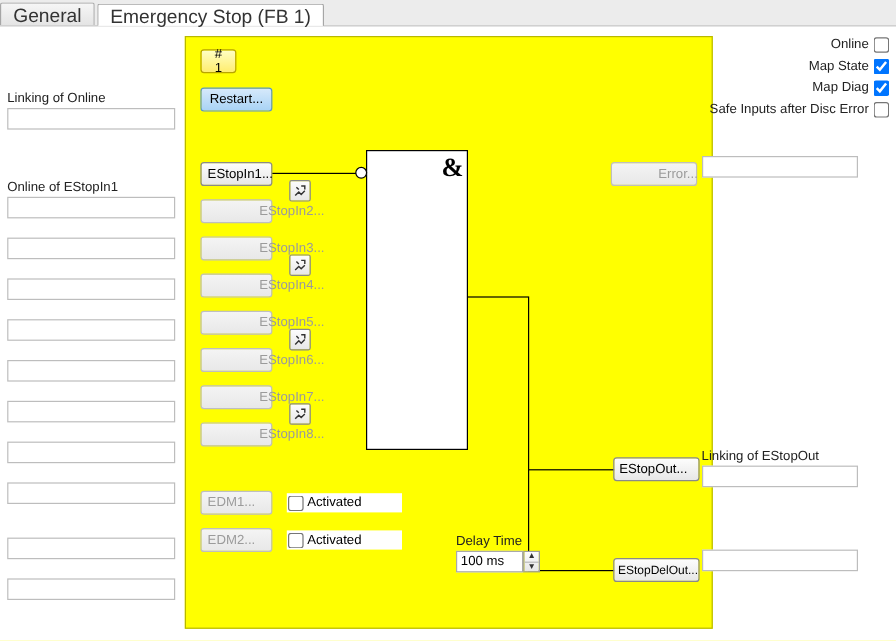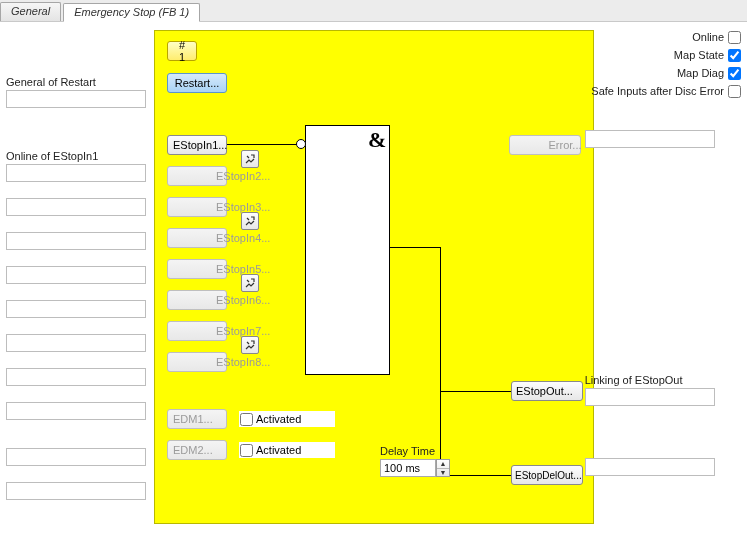--- a/index.html
+++ b/index.html
@@ -21,24 +21,23 @@
     padding-top: 2px;
   }
   .tab {
     height: 19px;
     padding: 2px 10px 0 10px;
     border: 1px solid #a6a6a6;
     border-bottom: none;
     background: linear-gradient(#f6f6f6, #e4e4e4);
     border-radius: 2px 2px 0 0;
     margin-right: 2px;
-    font-size: 11px;
+    font-size: 16px;
     color: #333;
     cursor: pointer;
-    font-style: italic;
   }
   .tab.active {
     background: #fff;
     border-bottom: 1px solid #fff;
     position: relative;
     top: 1px;
   }
   .content {
     display: flex;
     height: calc(534px - 22px);
@@ -211,21 +210,21 @@
 
 <div class="tab-strip">
   <div class="tab">General</div>
   <div class="tab active">Emergency Stop (FB 1)</div>
 </div>
 
 <div class="content">
 
   <div class="left-col">
     <div style="height:40px"></div>
-    <div class="labeltxt">General of Restart</div>
+    <div class="labeltxt">Linking of Online</div>
     <input class="txtbox" style="">
     <div style="height:28px"></div>
     <div class="labeltxt">Online of EStopIn1</div>
     <input class="txtbox" style="">
     <input class="txtbox" style="margin-top: 8px;">
     <input class="txtbox" style="margin-top: 8px;">
     <input class="txtbox" style="margin-top: 8px;">
     <input class="txtbox" style="margin-top: 8px;">
     <input class="txtbox" style="margin-top: 8px;">
     <input class="txtbox" style="margin-top: 8px;">

